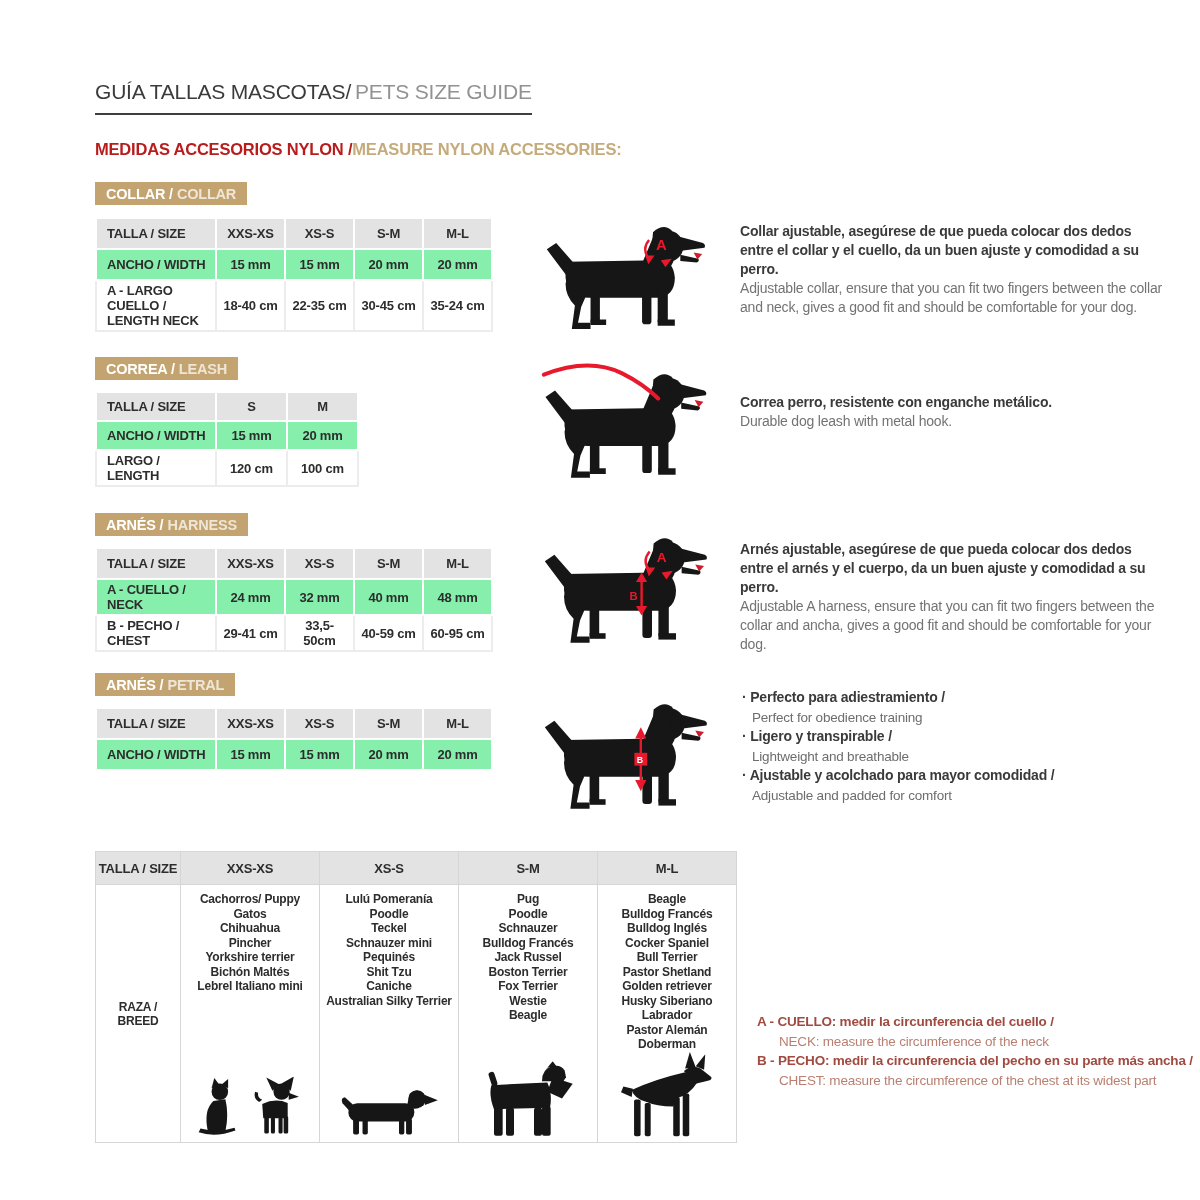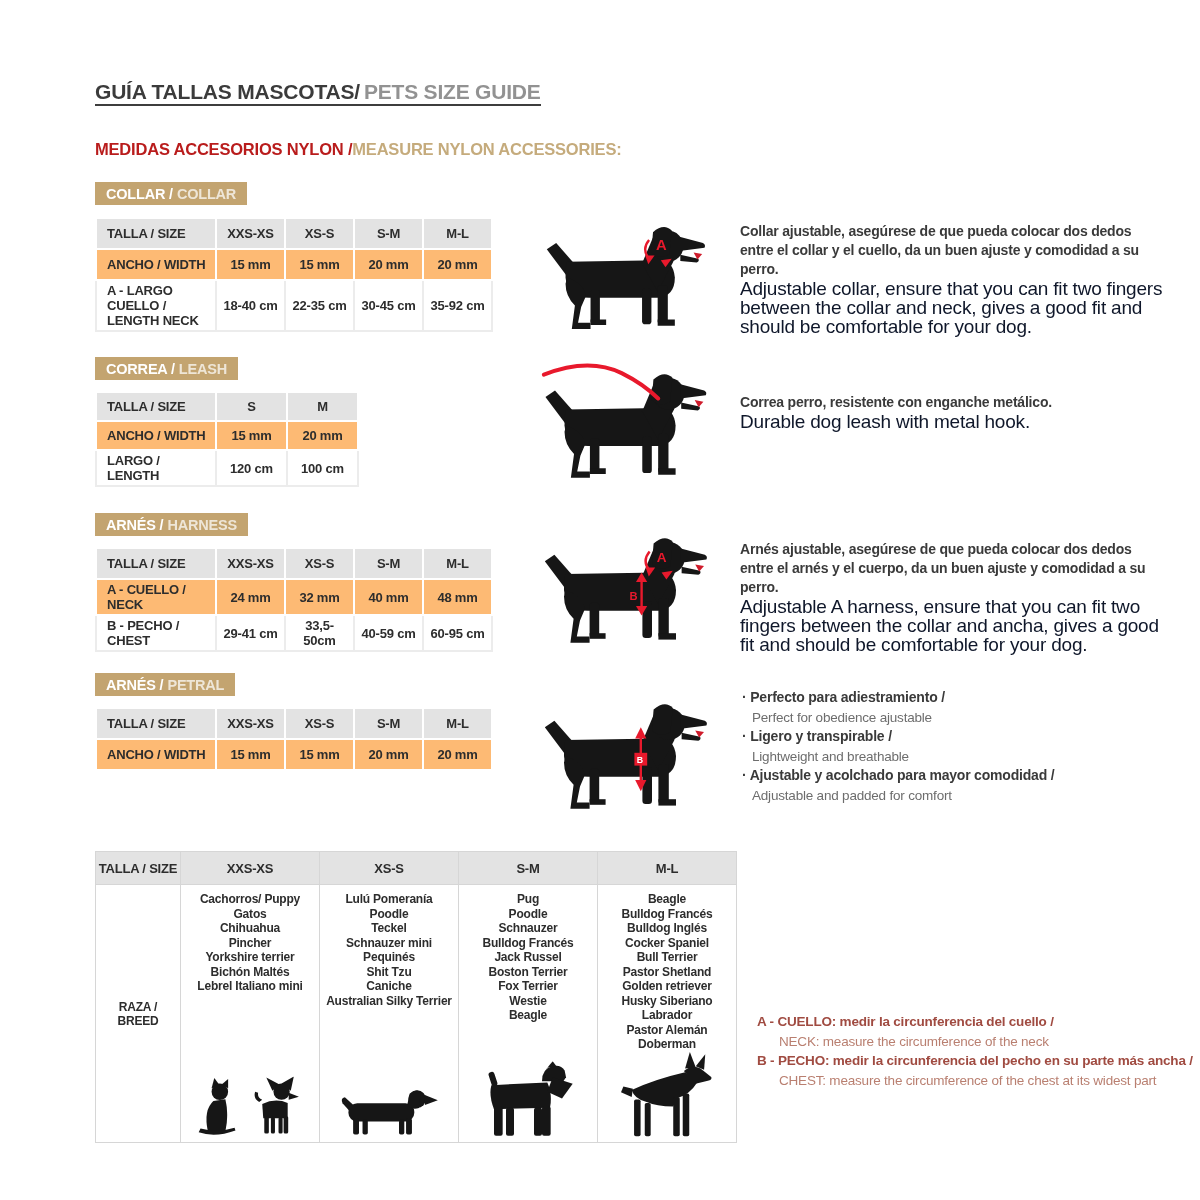--- a/index.html
+++ b/index.html
@@ -1,45 +1,45 @@
 <!DOCTYPE html>
 <html><head>
 <meta charset="utf-8">
 <style>
   *{margin:0;padding:0;box-sizing:border-box}
   html,body{background:#fff}
   body{width:1200px;height:1200px;position:relative;font-family:"Liberation Sans",sans-serif;color:#2e2e2e;letter-spacing:-0.2px}
   .abs{position:absolute}
 
   
-  .title{left:95px;top:80px;font-size:21px;font-weight:bold;border-bottom:2px solid #3e3e3e;}
+  .title{left:95px;top:80px;font-size:21px;font-weight:normal;border-bottom:2px solid #3e3e3e;padding-bottom:9px}
   .title .es{color:#3b3b3b}
   .title .en{color:#929292;margin-left:4px}
   .subtitle{left:95px;top:140px;font-size:16.5px;font-weight:bold}
   .subtitle .es{color:#b91c1c}
   .subtitle .en{color:#c5ab7c;margin-left:0}
 
   
   .badge{background:#c3a470;color:#fff;font-weight:bold;font-size:14.5px;padding:4px 11px 3px;display:inline-block}
   .badge .en{color:rgba(255,255,255,.72);margin-left:4px}
 
   
   .tbl{border-collapse:collapse;table-layout:fixed;font-weight:bold;font-size:13px;color:#2d2d2d}
   .tbl th,.tbl td{border:2px solid #fff;text-align:center;padding:2px 4px;font-weight:bold}
   .tbl .lbl{text-align:left;padding-left:10px}
   .hdr{background:#e3e3e3}
-  .shade{background:#fdba74}
+  .shade{background:#86efac}
   .plain td{border-color:#ececec;background:#fff}
   .r29{height:29px}.r31{height:31px}.r46{height:46px}
   .prewrap{white-space:pre-line}
 
   
   .desc{width:424px;font-size:14px;line-height:19px}
   .desc .es{font-weight:bold;color:#3a3a3a}
-  .desc .en{color:#0f172a;font-size:19px}
+  .desc .en{color:#737373;font-size:14px}
   .bullets{width:440px;font-size:14px;line-height:19.5px}
   .bullet .es{font-weight:bold;color:#3a3a3a}
   .bullet .es::before{content:"\00B7  "}
   .bullet .en{color:#6d6d6d;padding-left:10px;font-size:13.5px}
 
   
   .dogfig{position:absolute}
   .mark{fill:#e8192c;font-weight:bold;font-family:"Liberation Sans",sans-serif}
   .markline{stroke:#e8192c;stroke-width:3;fill:none}
 
@@ -186,21 +186,21 @@
       <td>15 mm</td>
       <td>20 mm</td>
       <td>20 mm</td>
     </tr>
     <tr class="plain r46">
       <td class="lbl prewrap">A - LARGO CUELLO /
 LENGTH NECK</td>
       <td>18-40 cm</td>
       <td>22-35 cm</td>
       <td>30-45 cm</td>
-      <td>35-92 cm</td>
+      <td>35-24 cm</td>
     </tr>
   </tbody>
     </table>
 
   <svg class="dogfig" style="left:542px;top:215px;width:172px;height:121px" viewBox="0 0 220 155">
     <use href="#sym-dog"></use>
     <g>
       <path class="markline" d="M137 32 q-10 12 0 24"></path>
       <polygon fill="#e8192c" points="132,52 144,52 136,63"></polygon>
       <text class="mark" x="146" y="45" font-size="19">A</text>
@@ -347,21 +347,21 @@
       <polygon fill="#e8192c" points="119,58 133,58 126,44"></polygon>
       <polygon fill="#e8192c" points="119,110 133,110 126,124"></polygon>
       <rect x="118" y="76" width="16" height="16" fill="#e8192c"></rect>
       <text x="121" y="89" font-size="11" fill="#ffffff" font-weight="bold">B</text>
     </g>
   </svg>
 
   <div class="abs bullets" style="left:742px;top:688px">
     <div class="bullet">
       <div class="es">Perfecto para adiestramiento /</div>
-      <div class="en">Perfect for obedience ajustable</div>
+      <div class="en">Perfect for obedience training</div>
     </div>
     <div class="bullet">
       <div class="es">Ligero y transpirable /</div>
       <div class="en">Lightweight and breathable</div>
     </div>
     <div class="bullet">
       <div class="es">Ajustable y acolchado para mayor comodidad /</div>
       <div class="en">Adjustable and padded for comfort</div>
     </div>
   </div>

